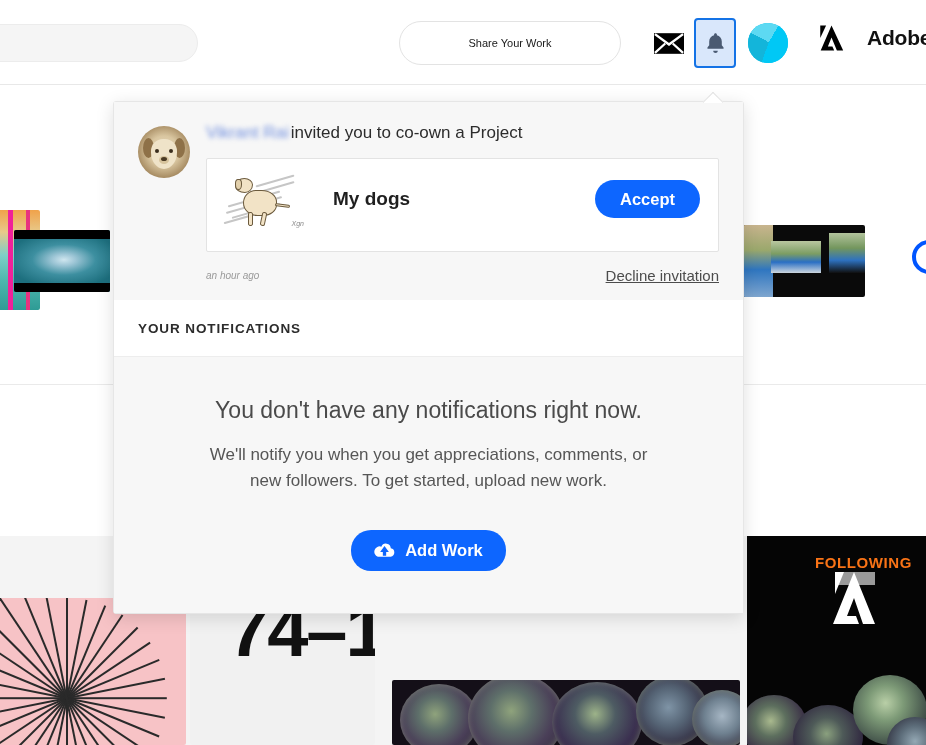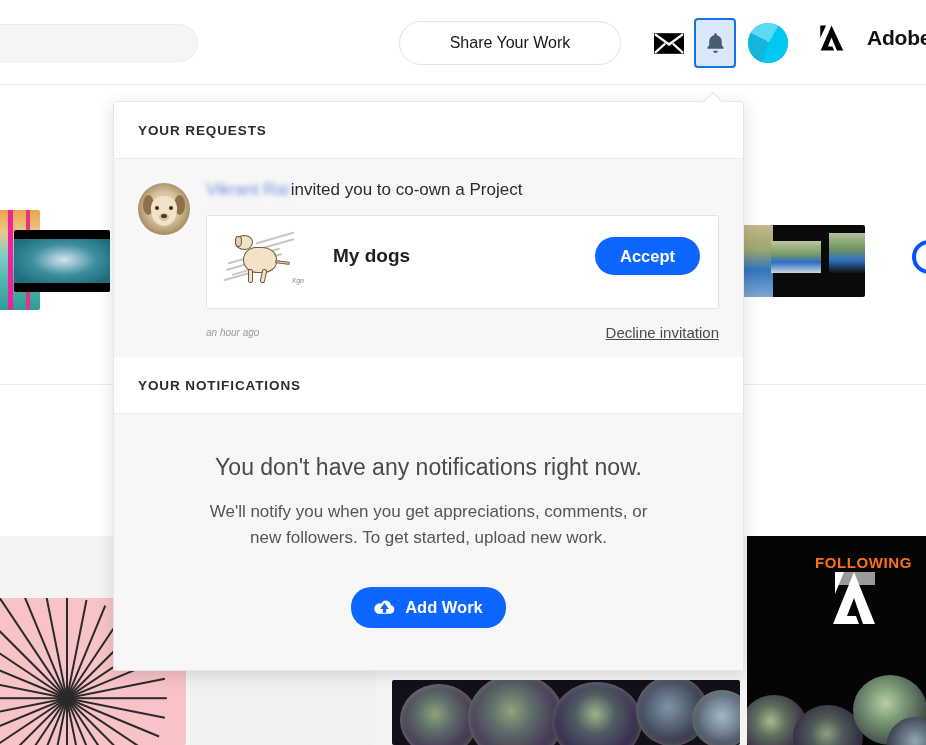--- a/index.html
+++ b/index.html
@@ -223,21 +223,21 @@
   }
 
   .share-btn {
     position: absolute;
     left: 399px; top: 21px;
     width: 222px; height: 44px;
     border: 1px solid #e3e3e3;
     border-radius: 22px;
     background: #ffffff;
     color: #191919;
-    font-size: 16px;
+    font-size: 11px;
     font-weight: 400;
     font-family: "Liberation Sans", sans-serif;
     cursor: pointer;
     display: flex;
     align-items: center;
     justify-content: center;
   }
 
   .icon-btn {
     position: absolute;
@@ -672,21 +672,20 @@
           <path d="M2.5 0 L9 0 L2.5 14 Z" fill="#000000"></path>
         </svg>
       </span>
       <span class="brand-word">Adobe</span>
     </div>
   </div>
 
   <div class="dropdown">
     <div class="dropdown-caret"></div>
 
-    <div class="section-header">YOUR REQUESTS</div>
 
     <div class="requests-body">
       <div class="request-row">
 
         <div class="requester-avatar">
           <span class="ear-l"></span>
           <span class="ear-r"></span>
           <span class="dog-face"></span>
           <span class="eye-l"></span>
           <span class="eye-r"></span>

